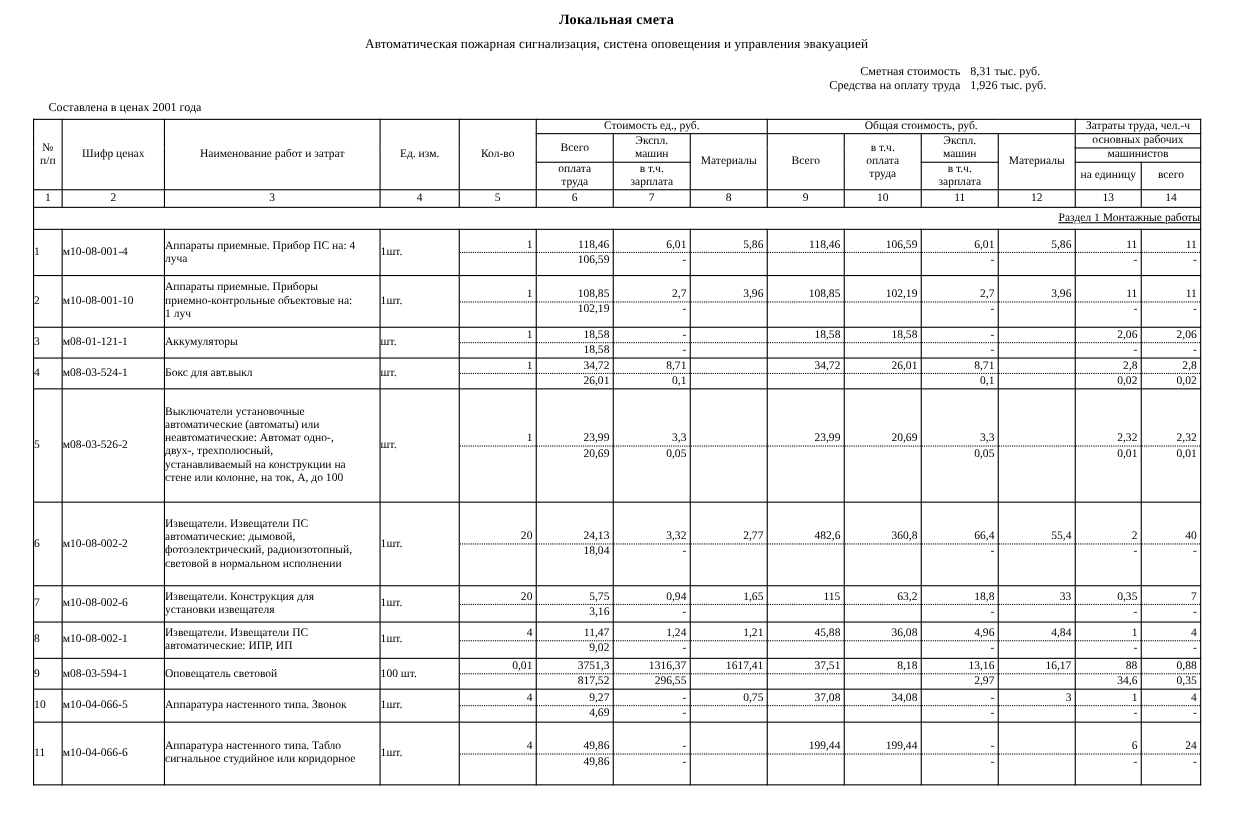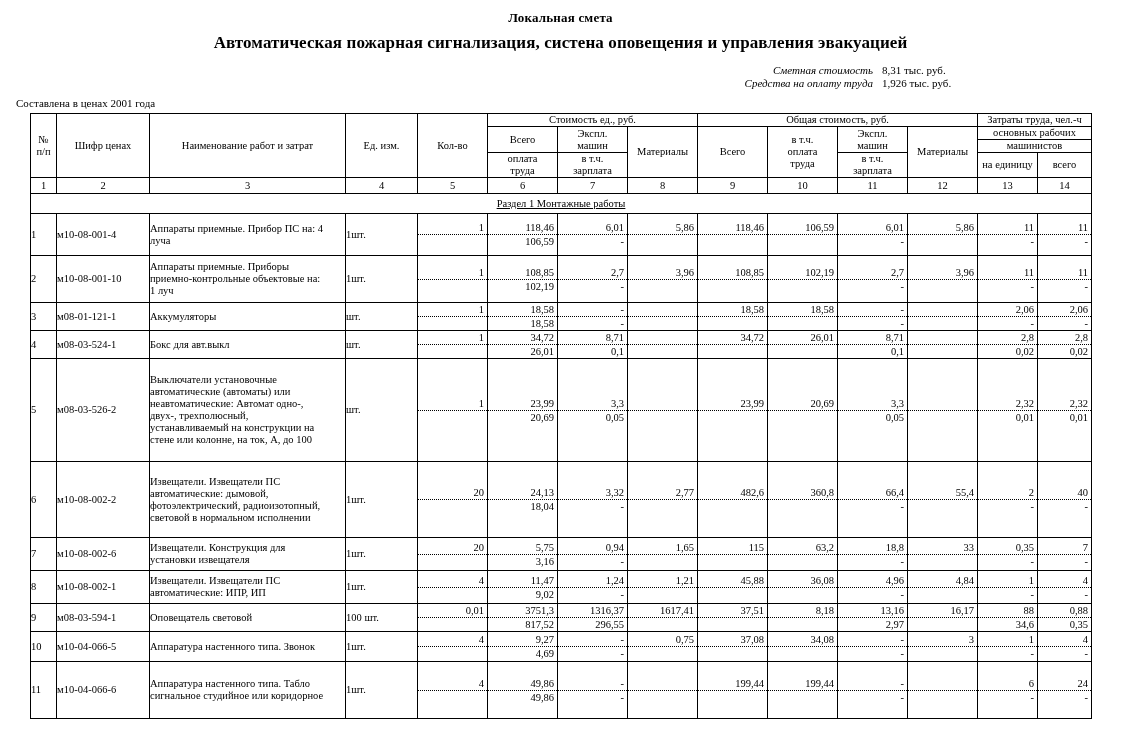--- a/index.html
+++ b/index.html
@@ -26,52 +26,51 @@
   
   .doc-title {
     text-align: center;
     font-weight: bold;
     font-size: 13px;
     margin-top: 10px;
     letter-spacing: .2px;
   }
   .doc-subtitle {
     text-align: center;
-    font-weight: bold;
-    font-size: 17px;
+    font-weight: normal;
+    font-size: 12px;
     margin-top: 7px;
     letter-spacing: .1px;
   }
 
   
   .summary {
     margin-top: 11px;
     padding-right: 127px;
     font-size: 11px;
   }
   .summary-row {
     display: flex;
     justify-content: flex-end;
     line-height: 13px;
     white-space: nowrap;
   }
   .summary-label {
     text-align: center;
-    font-style: italic;
   }
   .summary-value {
     width: 112px;
     text-align: left;
     padding-left: 9px;
   }
 
   
   .prices-note {
     margin-top: 7px;
-    padding-left: 16px;
+    padding-left: 44px;
     font-size: 11px;
     line-height: 13px;
   }
 
   
   .tbl-wrap {
     margin-top: 3px;
     padding-left: 30px;
     padding-right: 30px;
   }
@@ -96,21 +95,21 @@
 
   
   td.numrow {
     text-align: center;
     height: 15px;
     line-height: 13px;
   }
 
   
   td.section-head {
-    text-align: center;
+    text-align: right;
     font-weight: bold;
     text-decoration: underline;
     height: 19px;
     border-left: 1px solid #000;
     border-right: 1px solid #000;
     border-top: 1px solid #000;
     border-bottom: 1px solid #000;
     padding-left: 330px;
   }
 

